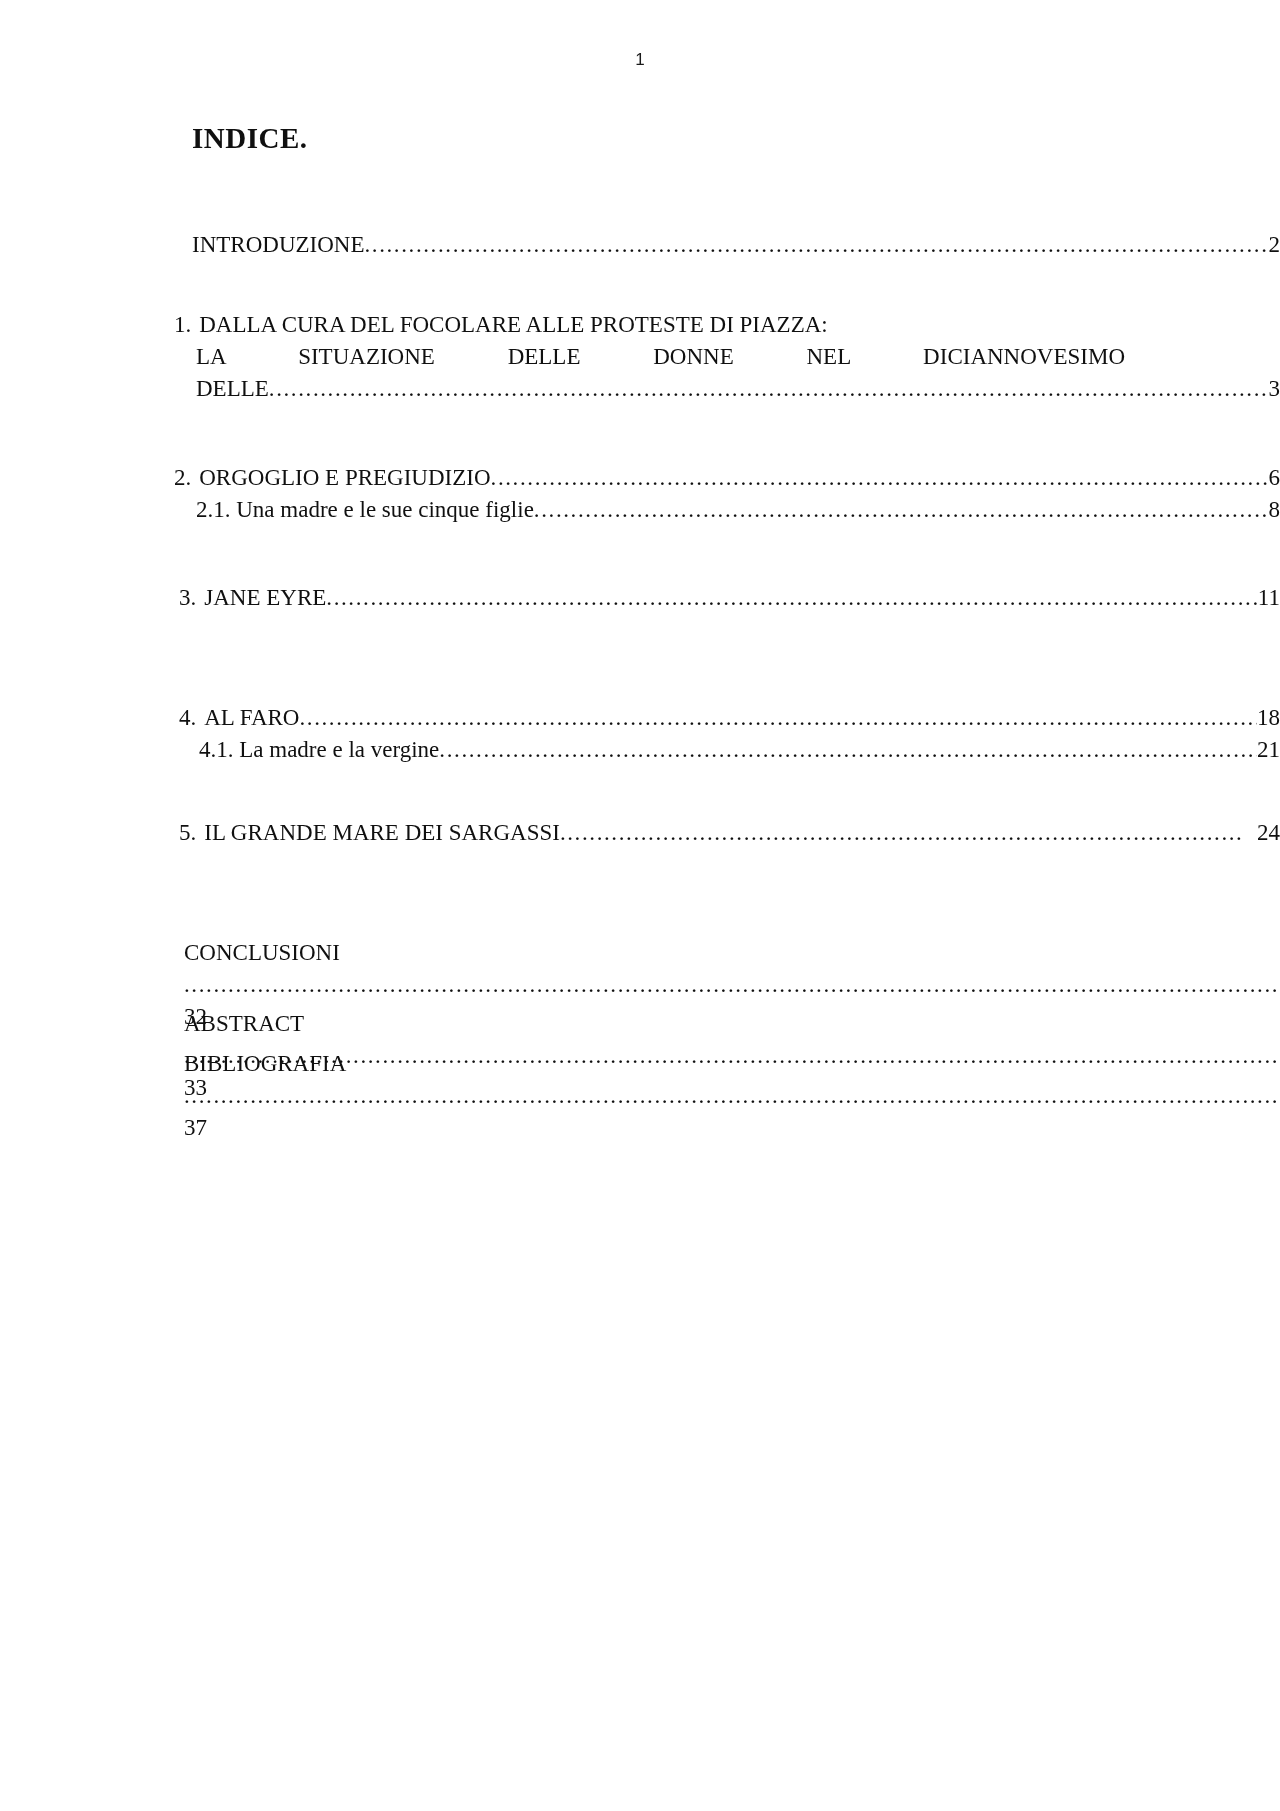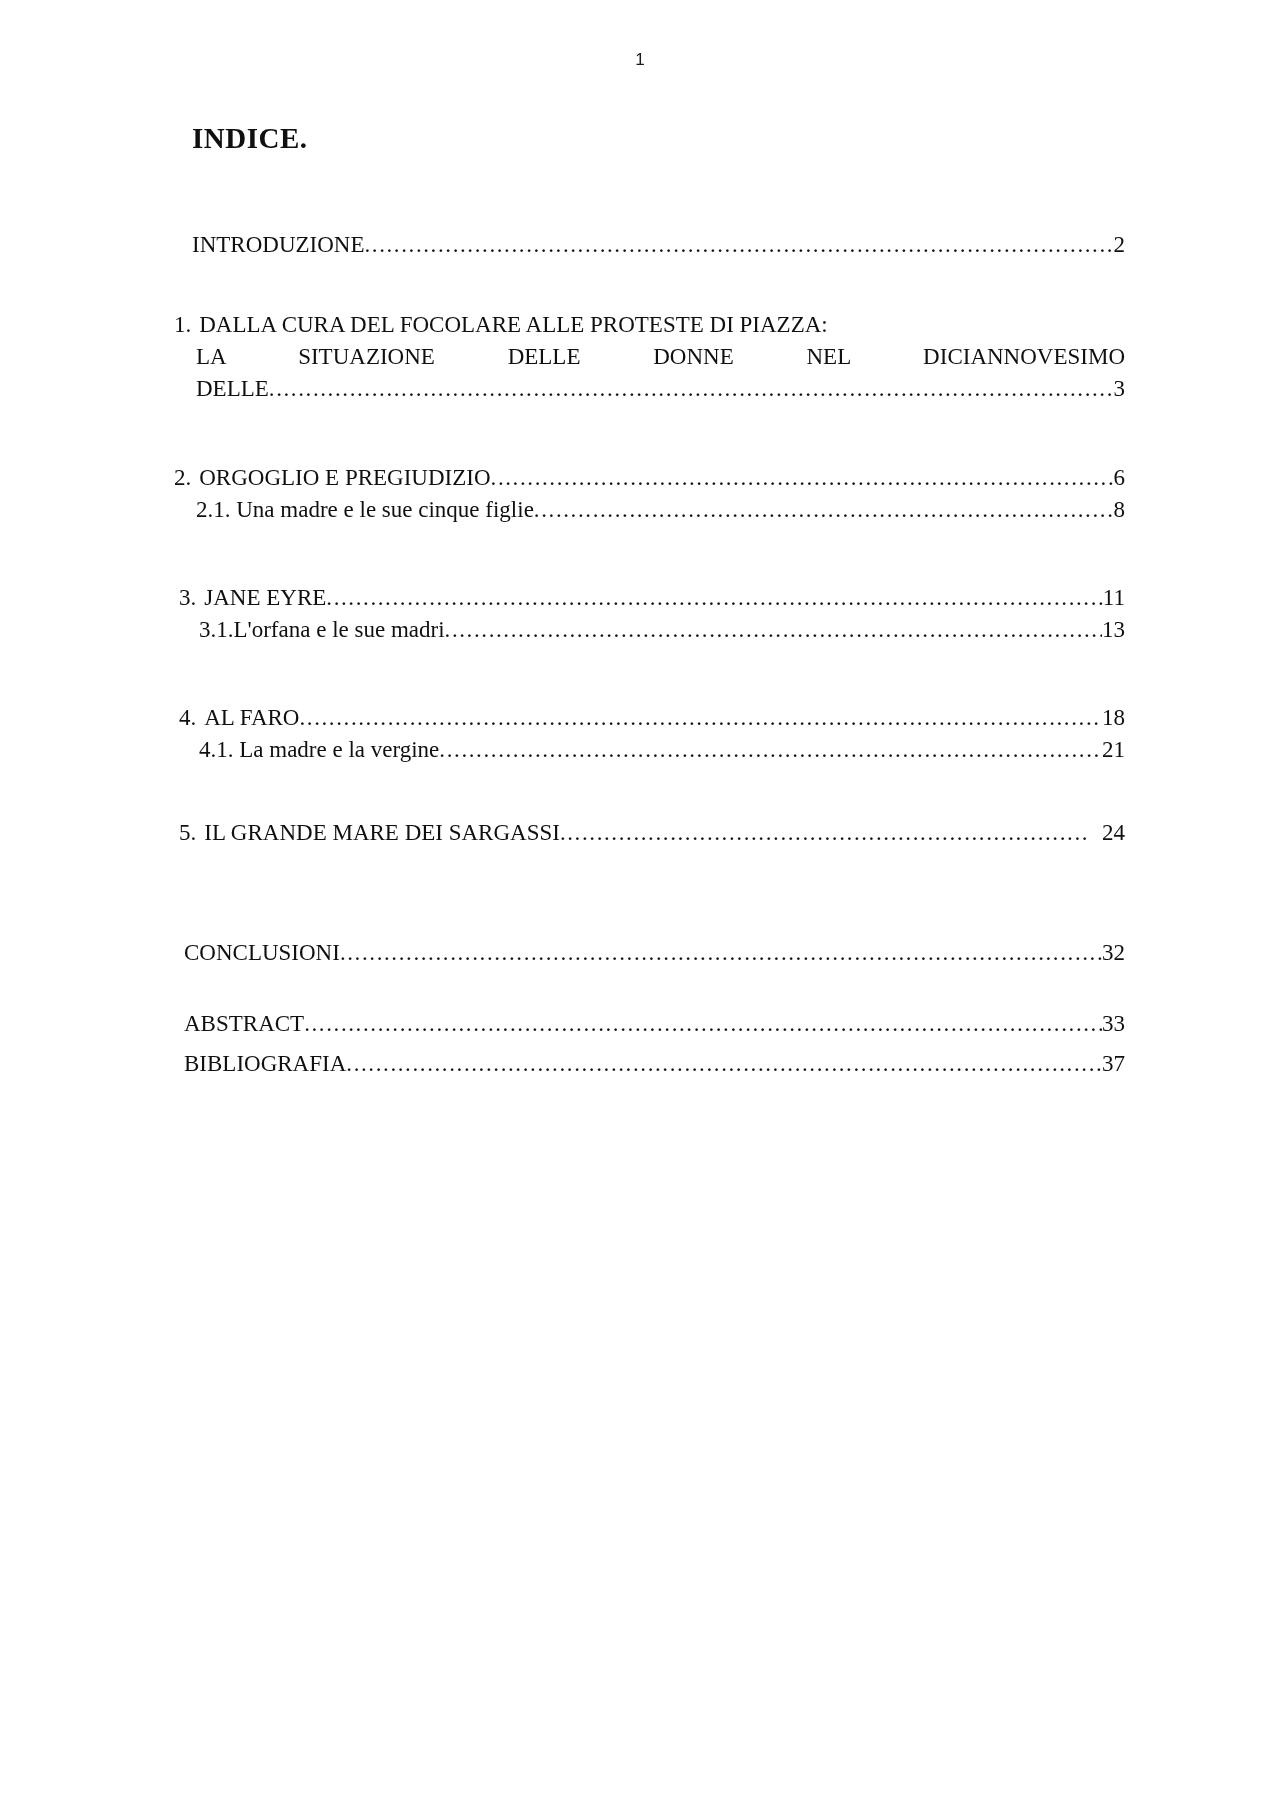--- a/index.html
+++ b/index.html
@@ -27,41 +27,40 @@
     margin: 0;
     font-size: 29px;
     font-weight: bold;
     letter-spacing: 0.5px;
   }
   .block { position: absolute; left: 0; right: 0; }
   .row {
     display: flex;
     align-items: baseline;
     line-height: 32px;
-    padding-right: 155px;
     white-space: nowrap;
   }
   .lbl { white-space: pre; }
   .num { white-space: pre; margin-right: 8px; }
   .leader { flex: 1 1 auto; overflow: hidden; height: 32px; }
   .leader::after {
     content: "................................................................................................................................................................................................................................................";
     letter-spacing: 1.6px;
   }
   .pg { white-space: pre; }
   .gap-pg { margin-left: 16px; }
 
   
   .ind-intro  { padding-left: 192px; }
   .ind-num12  { padding-left: 174px; }
   .ind-num345 { padding-left: 179px; }
   .ind-cont   { padding-left: 196px; }
   .ind-sub    { padding-left: 196px; font-family: Liberation Serif, serif; }
   .ind-sub345 { padding-left: 199px; }
-  .ind-plain  { padding-left: 184px; }
+  .ind-plain  { padding-left: 184px; flex-direction: column; }
 
   .chap-line { line-height: 32px; padding-right: 155px; }
   .justified {
     text-align: justify;
     text-align-last: justify;
   }
 
   
   .b-intro   { top: 229px; }
   .b-chap1   { top: 309px; }
@@ -119,25 +118,20 @@
       </div>
     </div>
 
     <div class="block b-chap3">
       <div class="row ind-num345">
         <span class="num">3.</span>
         <span class="lbl">JANE EYRE</span>
         <span class="leader"></span>
         <span class="pg">11</span>
       </div>
-      <div class="row ind-sub345">
-        <span class="lbl">3.1.L'orfana e le sue madri</span>
-        <span class="leader"></span>
-        <span class="pg">13</span>
-      </div>
     </div>
 
     <div class="block b-chap4">
       <div class="row ind-num345">
         <span class="num">4.</span>
         <span class="lbl">AL FARO</span>
         <span class="leader"></span>
         <span class="pg">18</span>
       </div>
       <div class="row ind-sub345">

